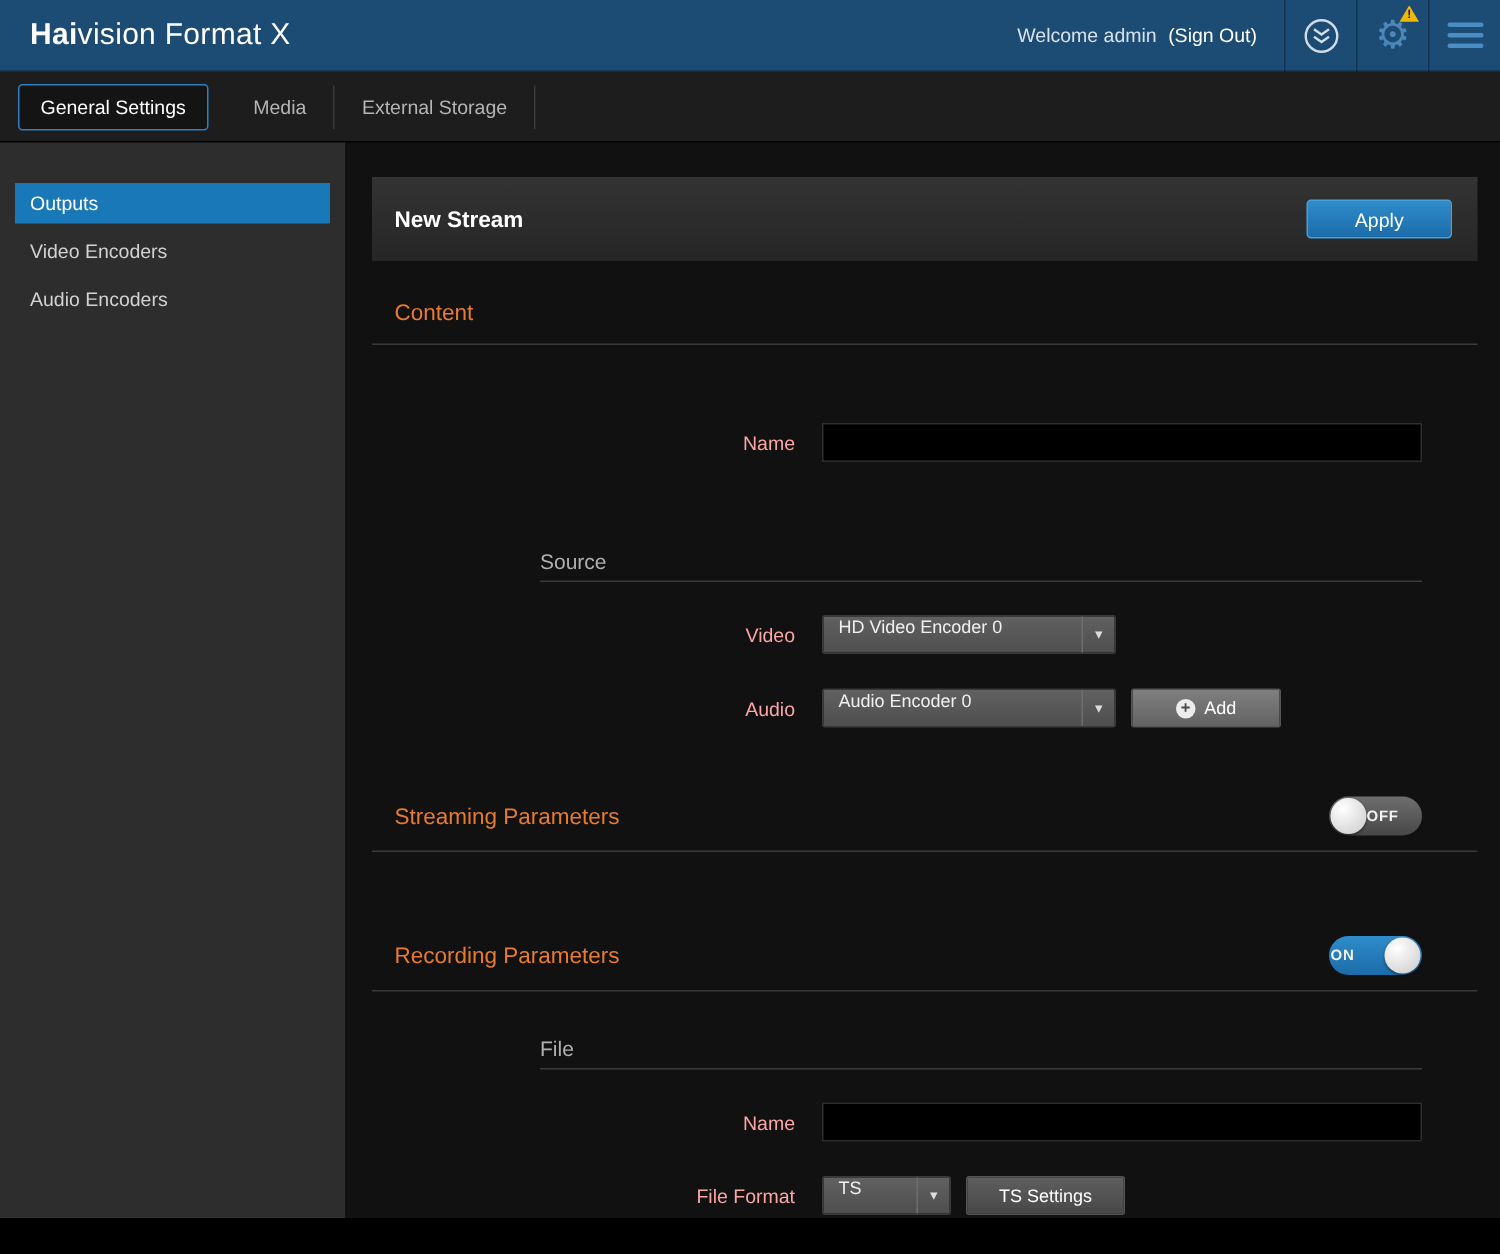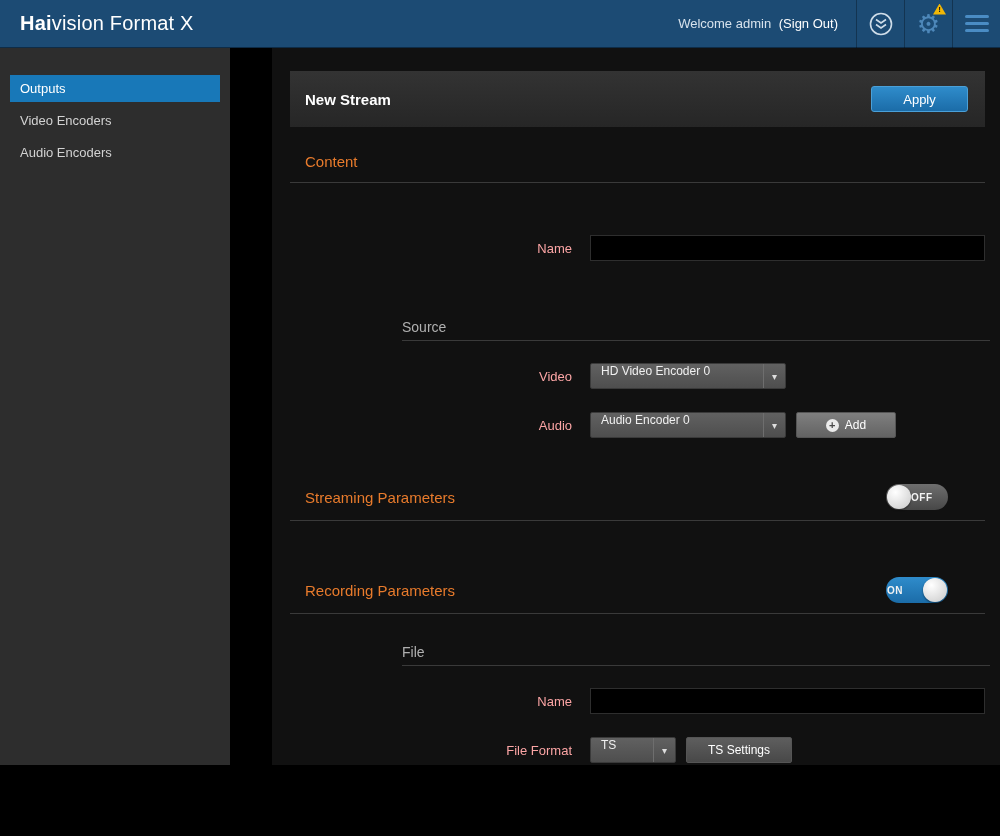--- a/index.html
+++ b/index.html
@@ -25,21 +25,21 @@
   .warn-tri{position:absolute;top:4px;right:6px;width:13px;height:11px;background:var(--warning-yellow);clip-path:polygon(50% 0,100% 100%,0 100%);display:flex;align-items:flex-end;justify-content:center;color:#1c1c1c;font-size:8px;font-weight:bold;line-height:10px;}
   .hamburger{display:flex;flex-direction:column;gap:4px;}
   .hamburger .bar{width:24px;height:3px;background:#4a8cc4;border-radius:2px;}
 
   
   .tabbar{height:47px;background:#1d1d1d;display:flex;align-items:center;padding-left:12px;border-bottom:1px solid #000;}
   .tab{font-size:13px;color:#b5b5b5;padding:7px 18px;cursor:pointer;border-right:1px solid #3a3a3a;}
   .tab.active{background:#141414;border:1px solid #2f7fc1;border-radius:3px;color:#fff;padding:7px 14px;margin-right:12px;}
 
   
-  .bodyrow{display:flex;height:717px;gap:42px;}
+  .bodyrow{display:flex;height:717px;}
   .sidebar{width:230px;background:#2d2d2d;padding:27px 10px 0 10px;flex:none;}
   .side-item{font-size:13px;color:#d2d2d2;padding:6px 10px;margin-bottom:5px;cursor:pointer;}
   .side-item.selected{background:var(--selected-blue);color:#fff;}
 
   .content{flex:1;background:#111;padding:0 15px 0 18px;overflow:hidden;}
 
   .stream-header{margin-top:23px;height:56px;background:linear-gradient(#333333,#262626);display:flex;align-items:center;justify-content:space-between;padding:0 17px 0 15px;}
   .stream-title{color:#fff;font-size:15px;font-weight:bold;}
   .apply-btn{width:97px;height:26px;background:linear-gradient(#2f8ccb,#1b6ca8);border:1px solid #4aa0d8;border-radius:3px;color:#fff;font-size:13px;font-family:"Liberation Sans",sans-serif;cursor:pointer;}
 
@@ -110,20 +110,25 @@
       <div class="icon-btn">
         <span class="hamburger">
           <span class="bar"></span>
             <span class="bar"></span>
             <span class="bar"></span>
         </span>
       </div>
     </div>
   </header>
 
+  <nav class="tabbar">
+    <div class="tab active">General Settings</div>
+    <div class="tab">Media</div>
+    <div class="tab">External Storage</div>
+  </nav>
 
   <div class="bodyrow">
 
     <aside class="sidebar">
       <div class="side-item selected">Outputs</div>
       <div class="side-item">Video Encoders</div>
       <div class="side-item">Audio Encoders</div>
     </aside>
 
     <main class="content">

